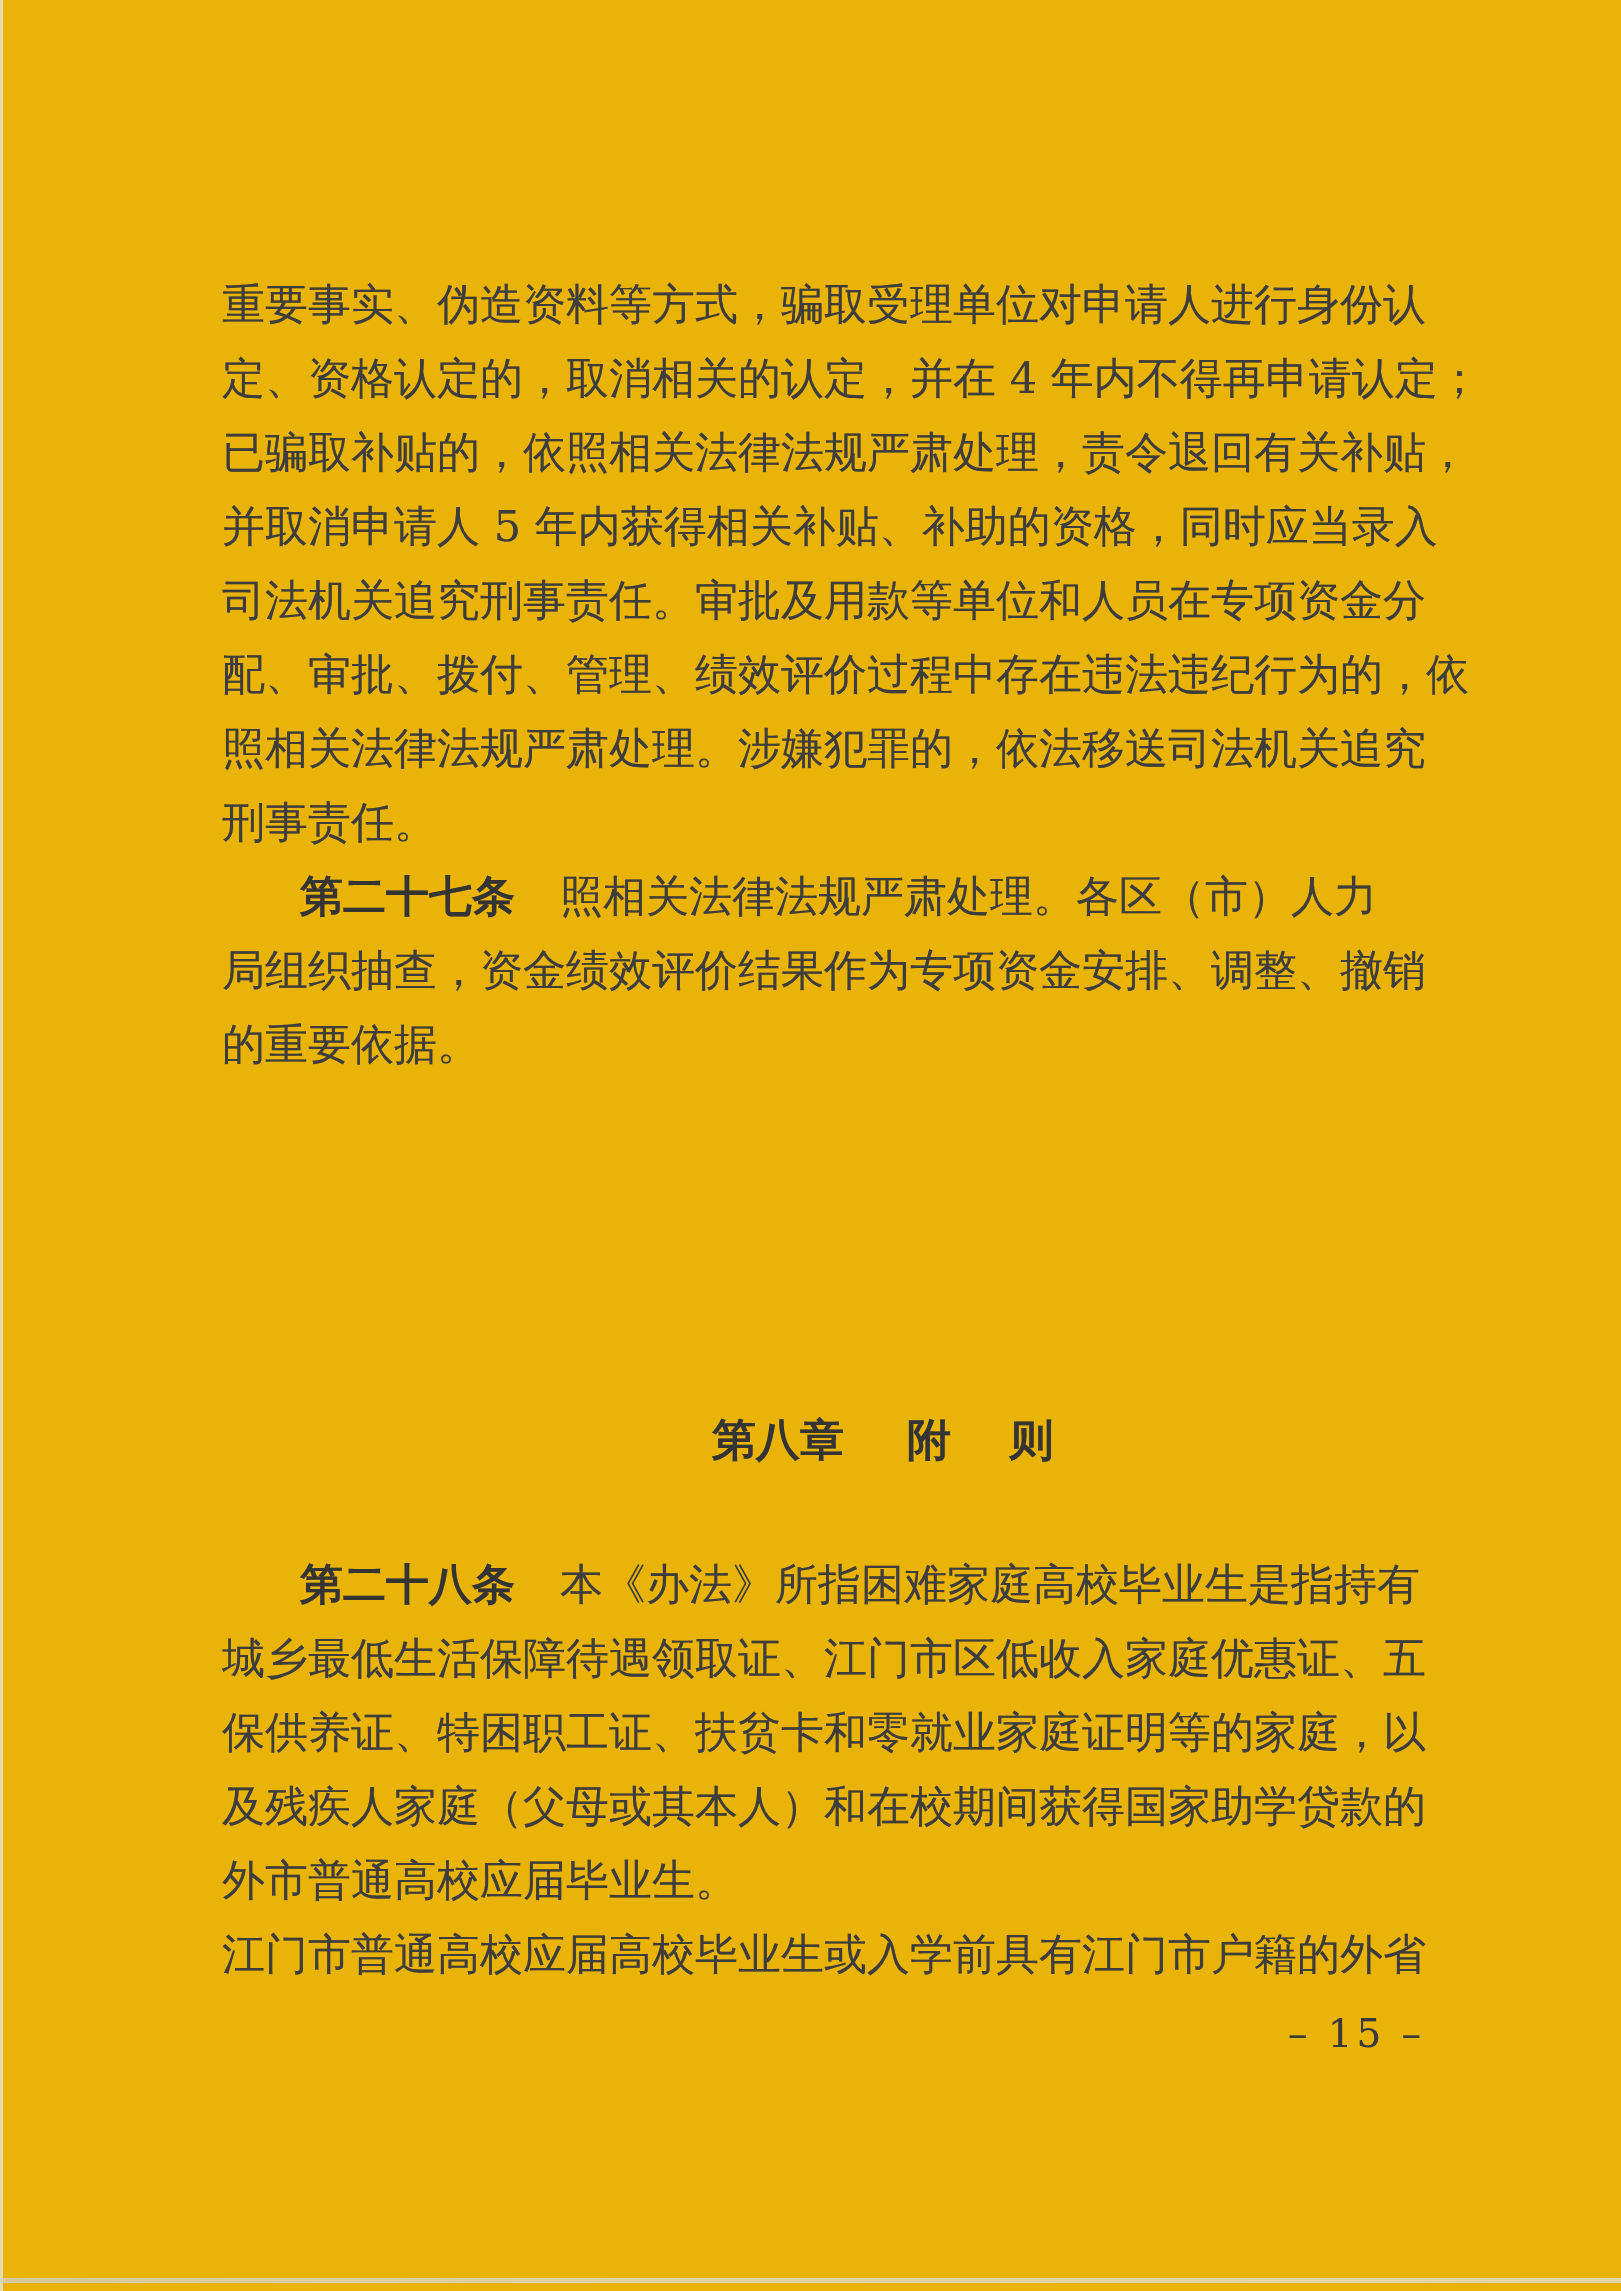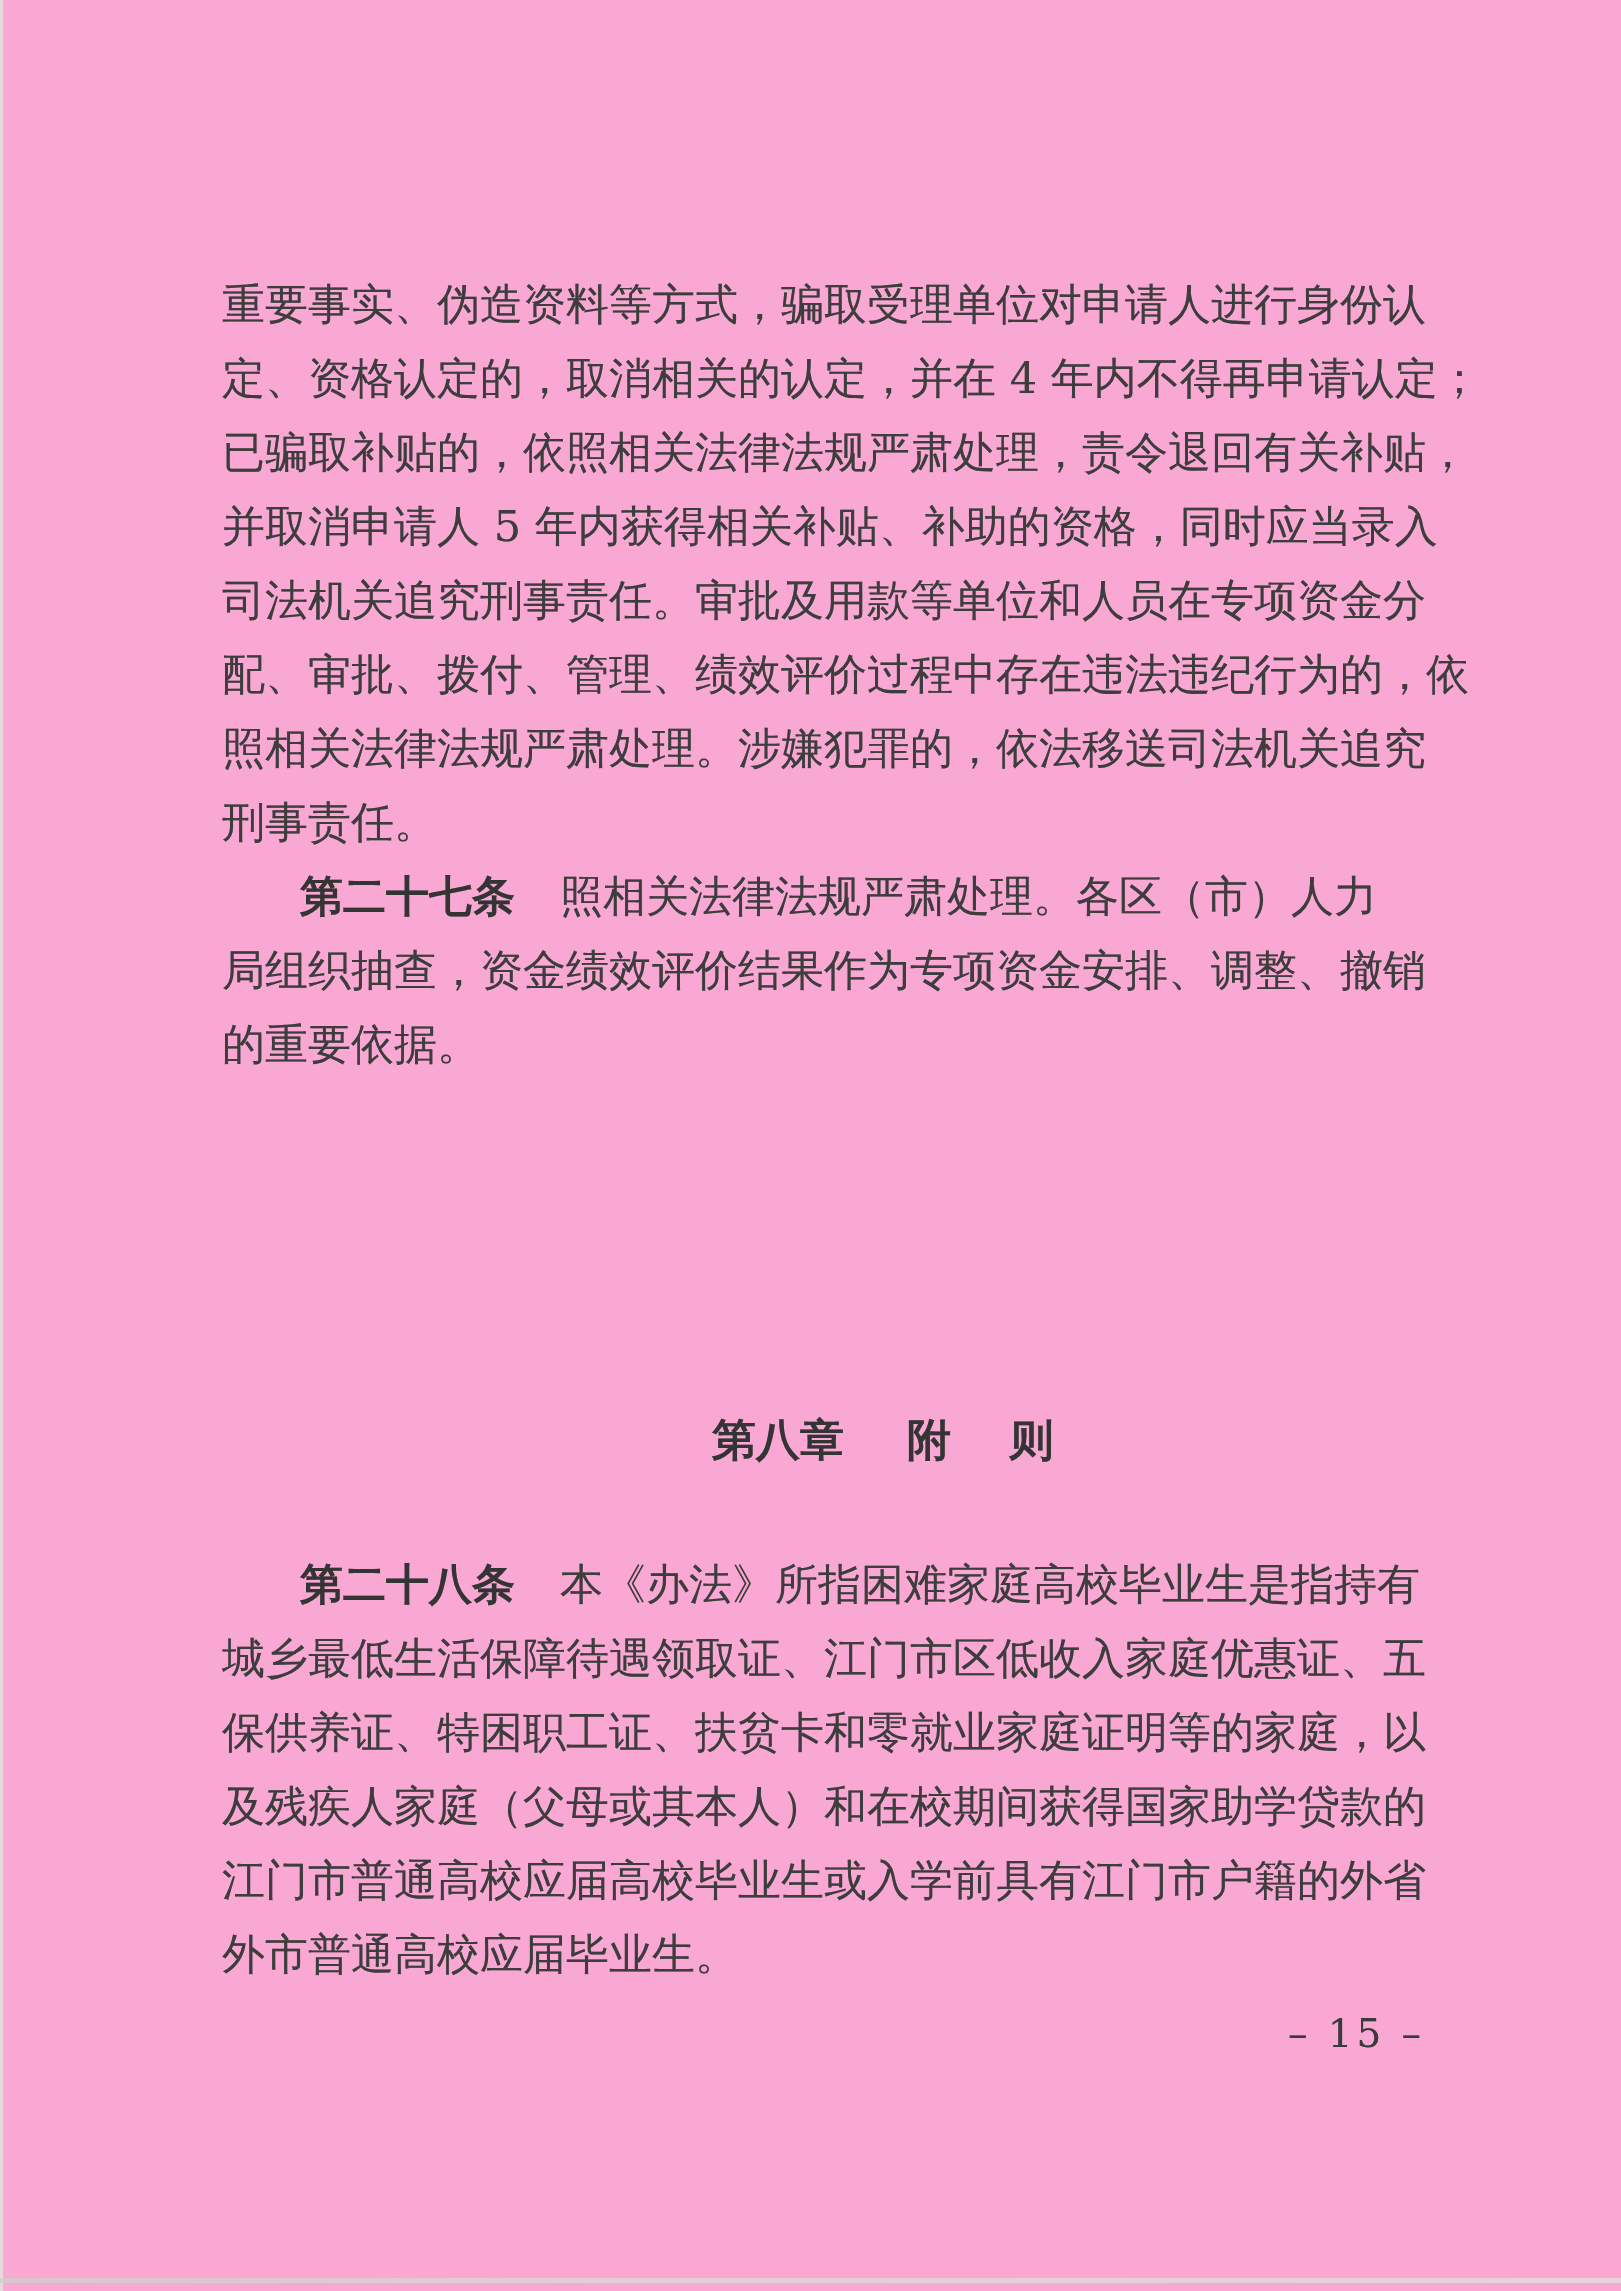--- a/index.html
+++ b/index.html
@@ -4,21 +4,21 @@
 <style>
   html, body {
     margin: 0;
     padding: 0;
     background: #ffffff;
   }
   .page {
     position: relative;
     width: 1621px;
     height: 2292px;
-    background: #f9a8d4;
+    background: #eab308;
     overflow: hidden;
     font-family: "DejaVu Serif", serif;
     color: #3d3d3d;
     text-shadow: 0 0 0.6px rgba(56,56,56,0.45);
   }
   .body-text {
     position: absolute;
     left: 222px;
     width: 1215px;
     font-size: 43px;
@@ -107,22 +107,22 @@
     <span>第八章</span><span class="chapter-gap"></span><span class="title-gap">附 则</span>
   </div>
 
   <div class="body-text" id="block2">
     <div class="line indent">
       <span class="term">第二十八条</span><span>本《办法》所指困难家庭高校毕业生是指持有</span>
     </div>
     <div class="line">城乡最低生活保障待遇领取证、江门市区低收入家庭优惠证、五</div>
     <div class="line">保供养证、特困职工证、扶贫卡和零就业家庭证明等的家庭，以</div>
     <div class="line">及残疾人家庭（父母或其本人）和在校期间获得国家助学贷款的</div>
+    <div class="line">外市普通高校应届毕业生。</div>
     <div class="line">江门市普通高校应届高校毕业生或入学前具有江门市户籍的外省</div>
-    <div class="line">外市普通高校应届毕业生。</div>
   </div>
 
   <div class="page-number">– 15 –</div>
 
   <div class="scan-edge-left"></div>
   <div class="scan-edge-bottom"></div>
 
 </div>
 
 

